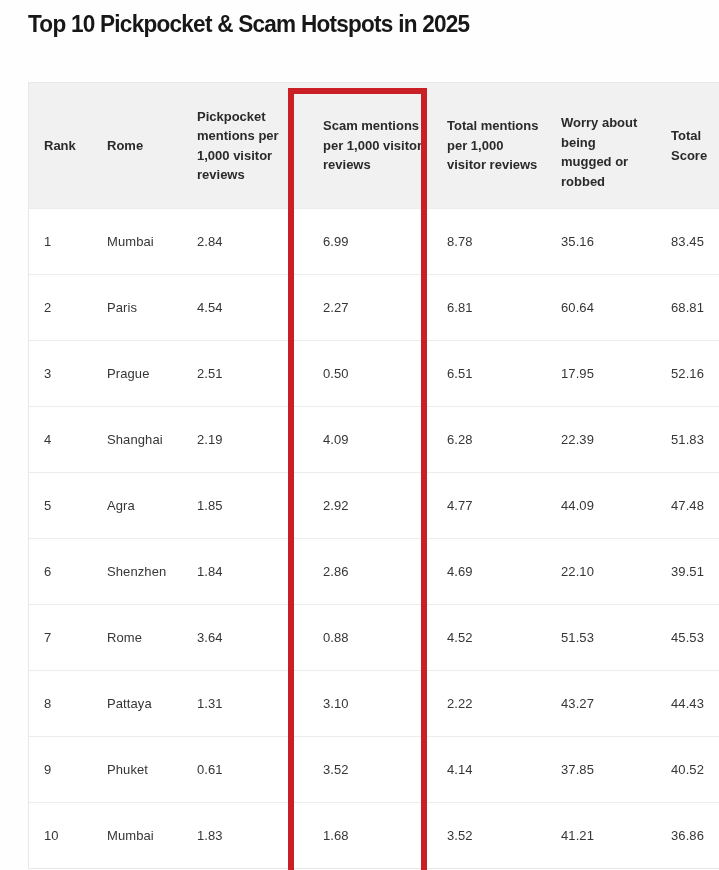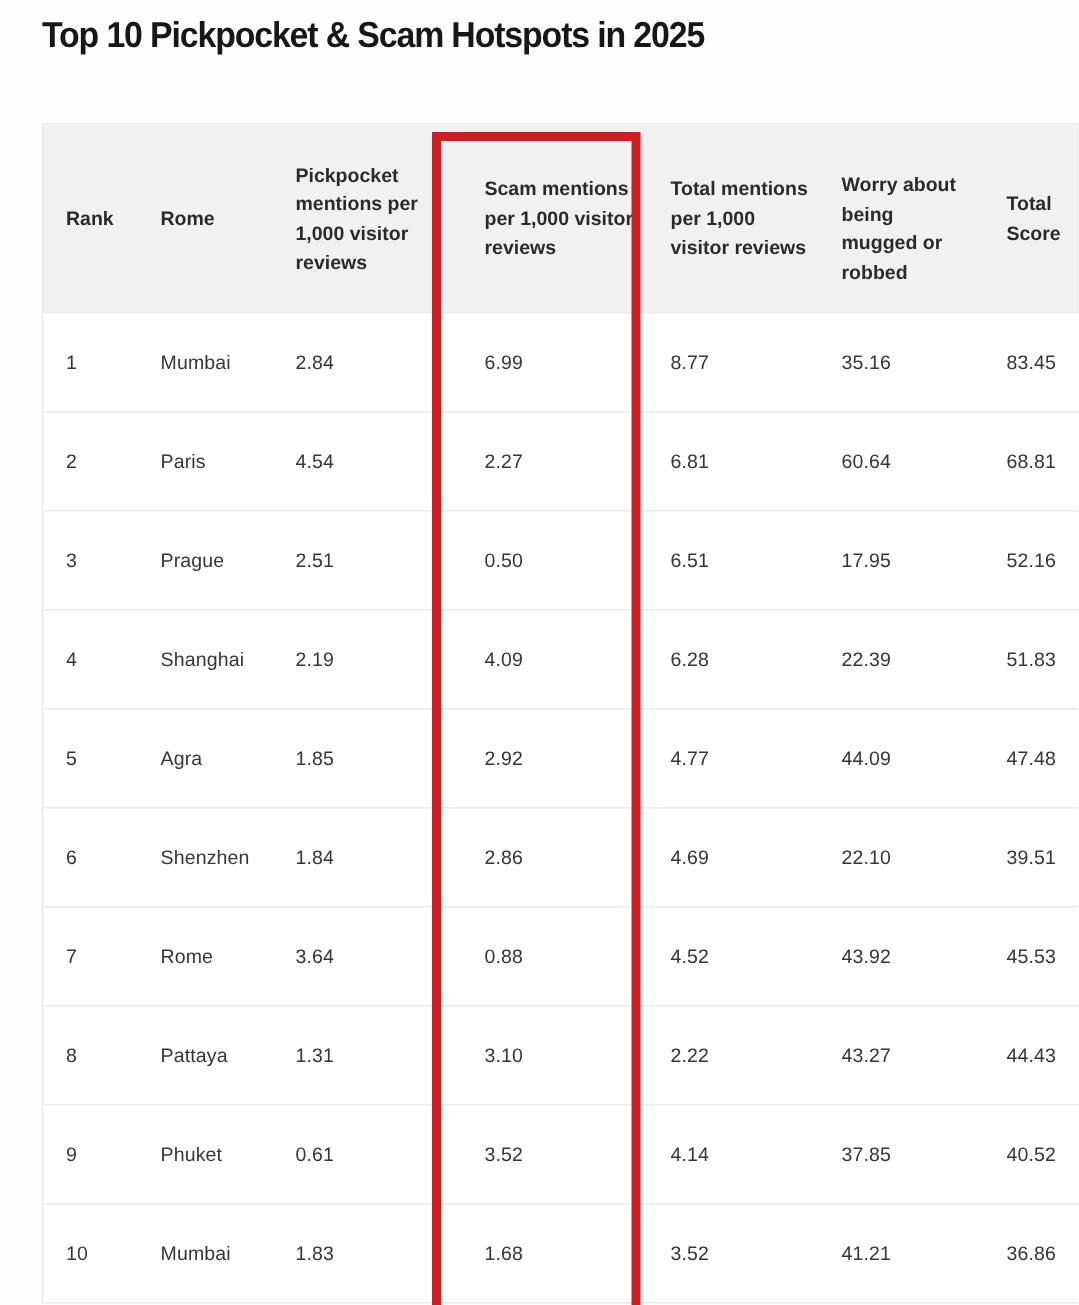--- a/index.html
+++ b/index.html
@@ -101,21 +101,21 @@
     <div class="th col-4">Total mentions per 1,000 visitor reviews</div>
     <div class="th col-5">Worry about being mugged or robbed</div>
     <div class="th col-6">Total Score</div>
   </div>
   <div class="tbody" id="tbody">
       <div class="tr">
         <div class="td col-0">1</div>
         <div class="td col-1">Mumbai</div>
         <div class="td col-2">2.84</div>
         <div class="td col-3">6.99</div>
-        <div class="td col-4">8.77</div>
+        <div class="td col-4">8.78</div>
         <div class="td col-5">35.16</div>
         <div class="td col-6">83.45</div>
       </div>
       <div class="tr">
         <div class="td col-0">2</div>
         <div class="td col-1">Paris</div>
         <div class="td col-2">4.54</div>
         <div class="td col-3">2.27</div>
         <div class="td col-4">6.81</div>
         <div class="td col-5">60.64</div>
@@ -156,21 +156,21 @@
         <div class="td col-4">4.69</div>
         <div class="td col-5">22.10</div>
         <div class="td col-6">39.51</div>
       </div>
       <div class="tr">
         <div class="td col-0">7</div>
         <div class="td col-1">Rome</div>
         <div class="td col-2">3.64</div>
         <div class="td col-3">0.88</div>
         <div class="td col-4">4.52</div>
-        <div class="td col-5">43.92</div>
+        <div class="td col-5">51.53</div>
         <div class="td col-6">45.53</div>
       </div>
       <div class="tr">
         <div class="td col-0">8</div>
         <div class="td col-1">Pattaya</div>
         <div class="td col-2">1.31</div>
         <div class="td col-3">3.10</div>
         <div class="td col-4">2.22</div>
         <div class="td col-5">43.27</div>
         <div class="td col-6">44.43</div>

